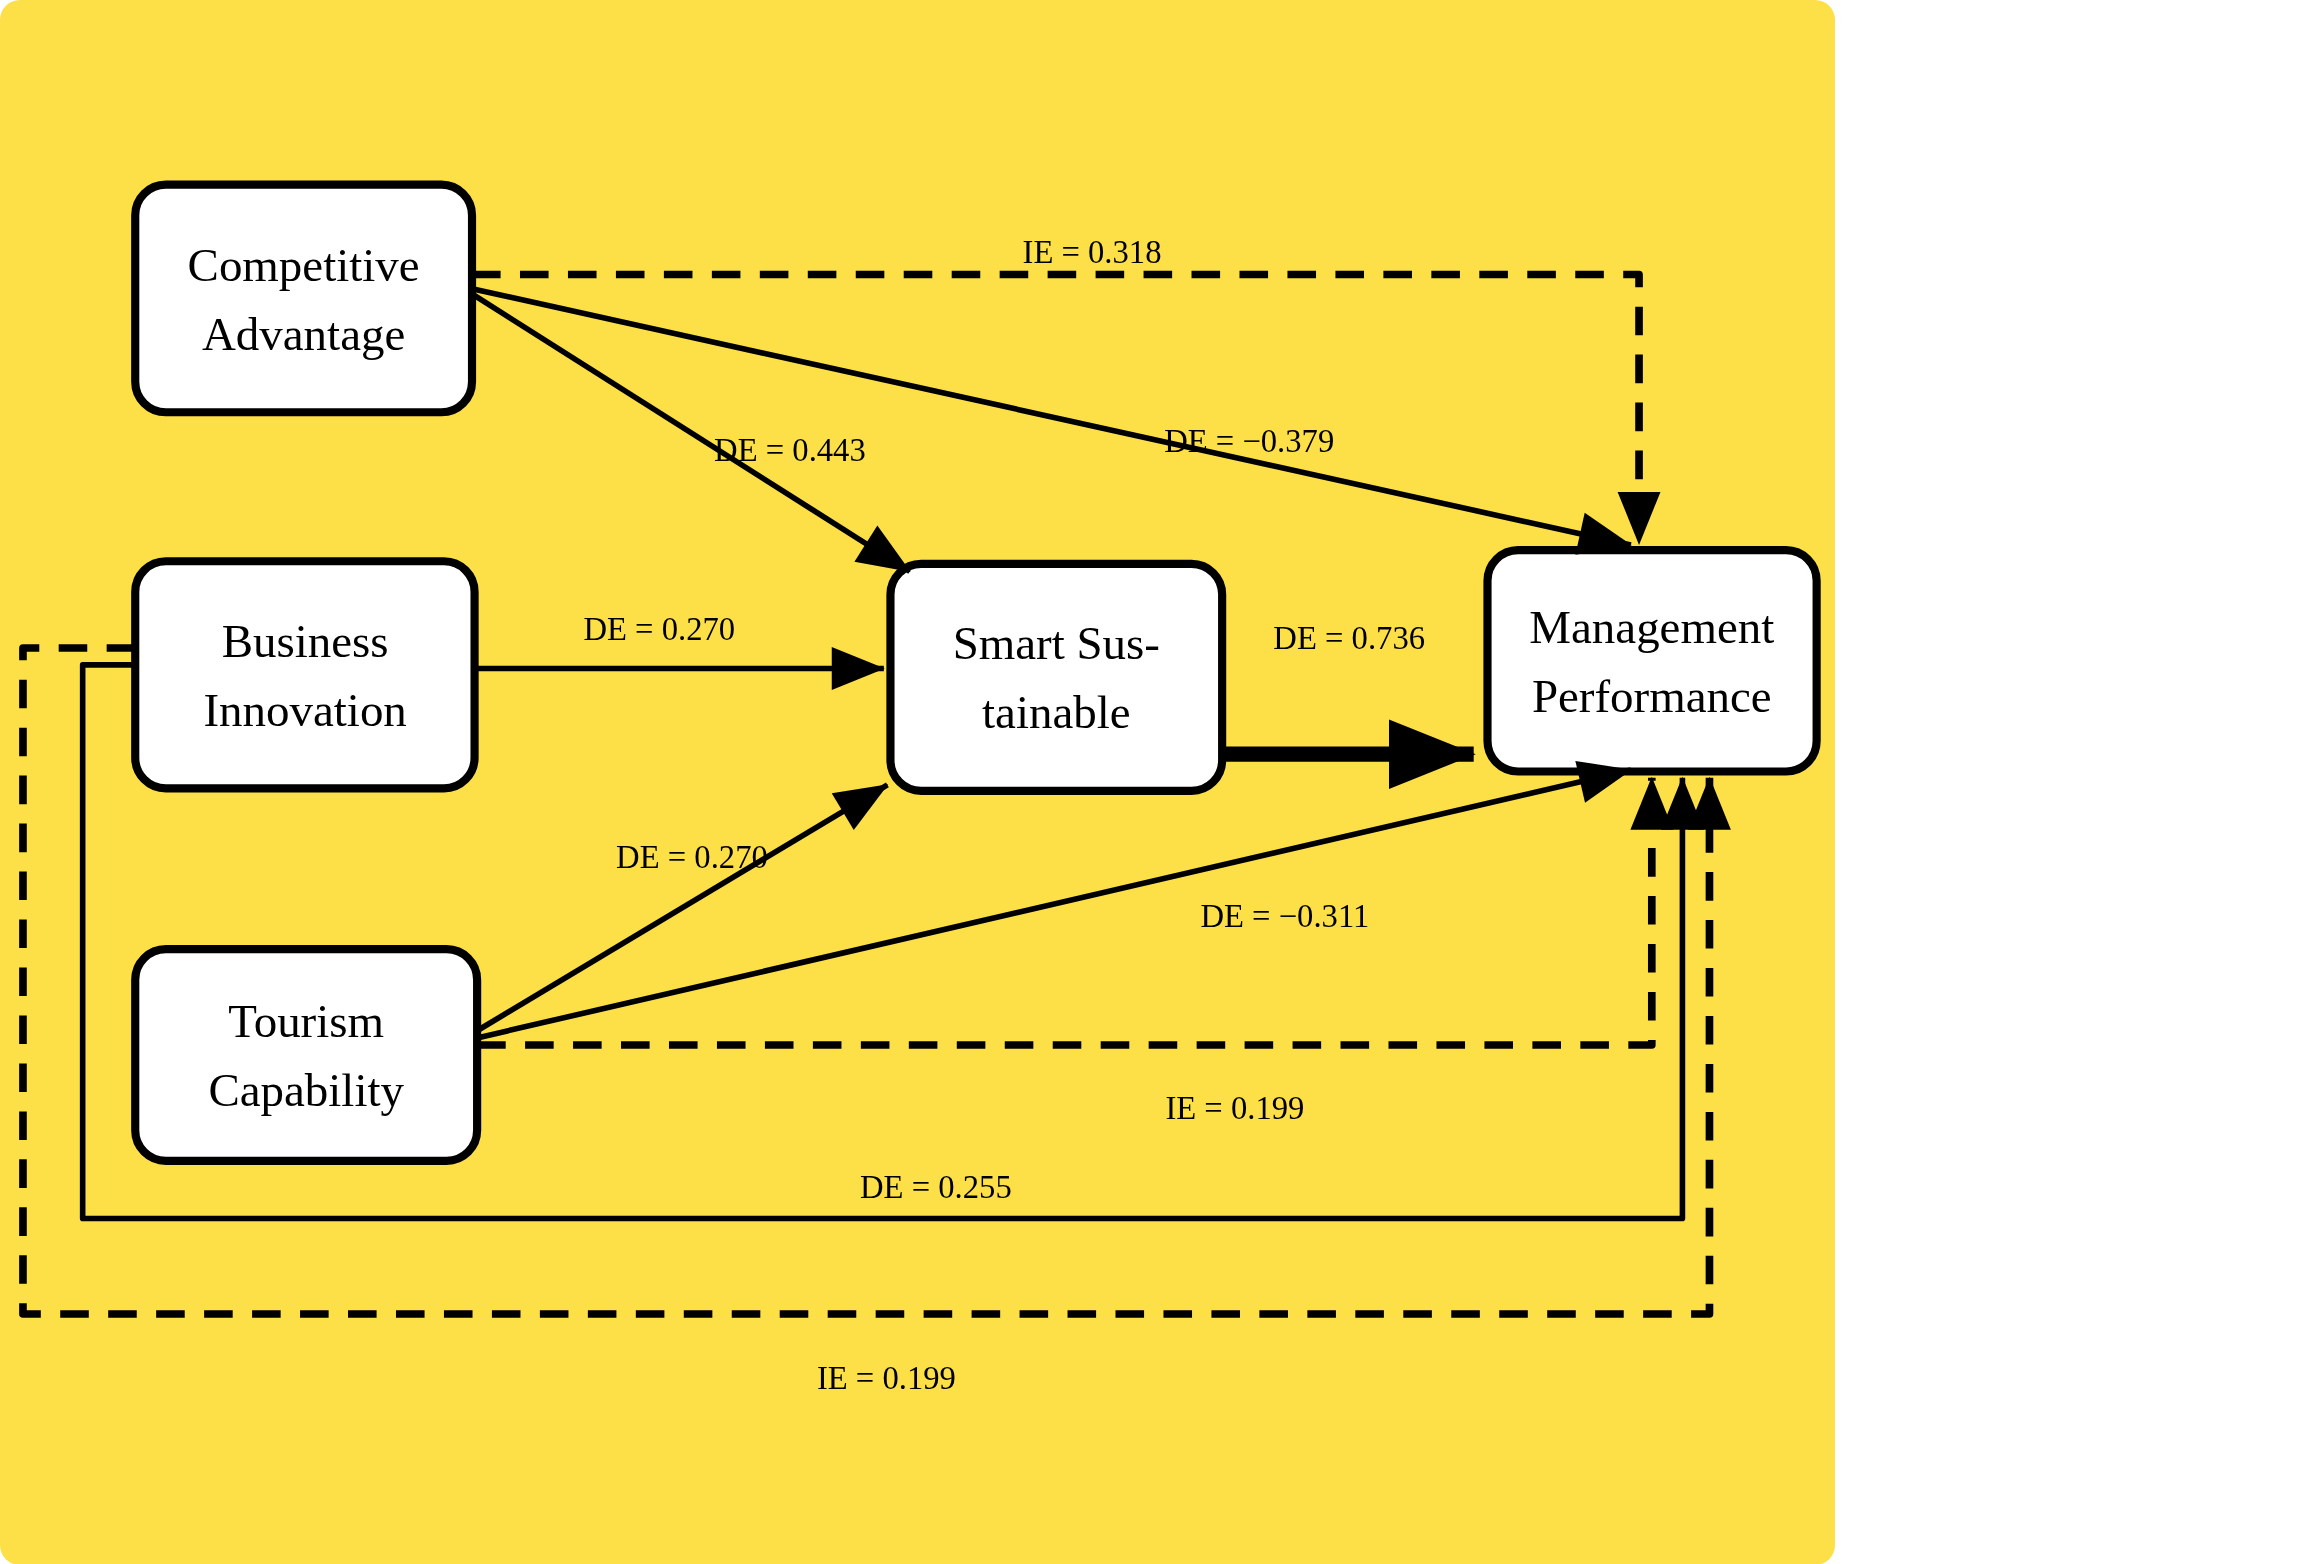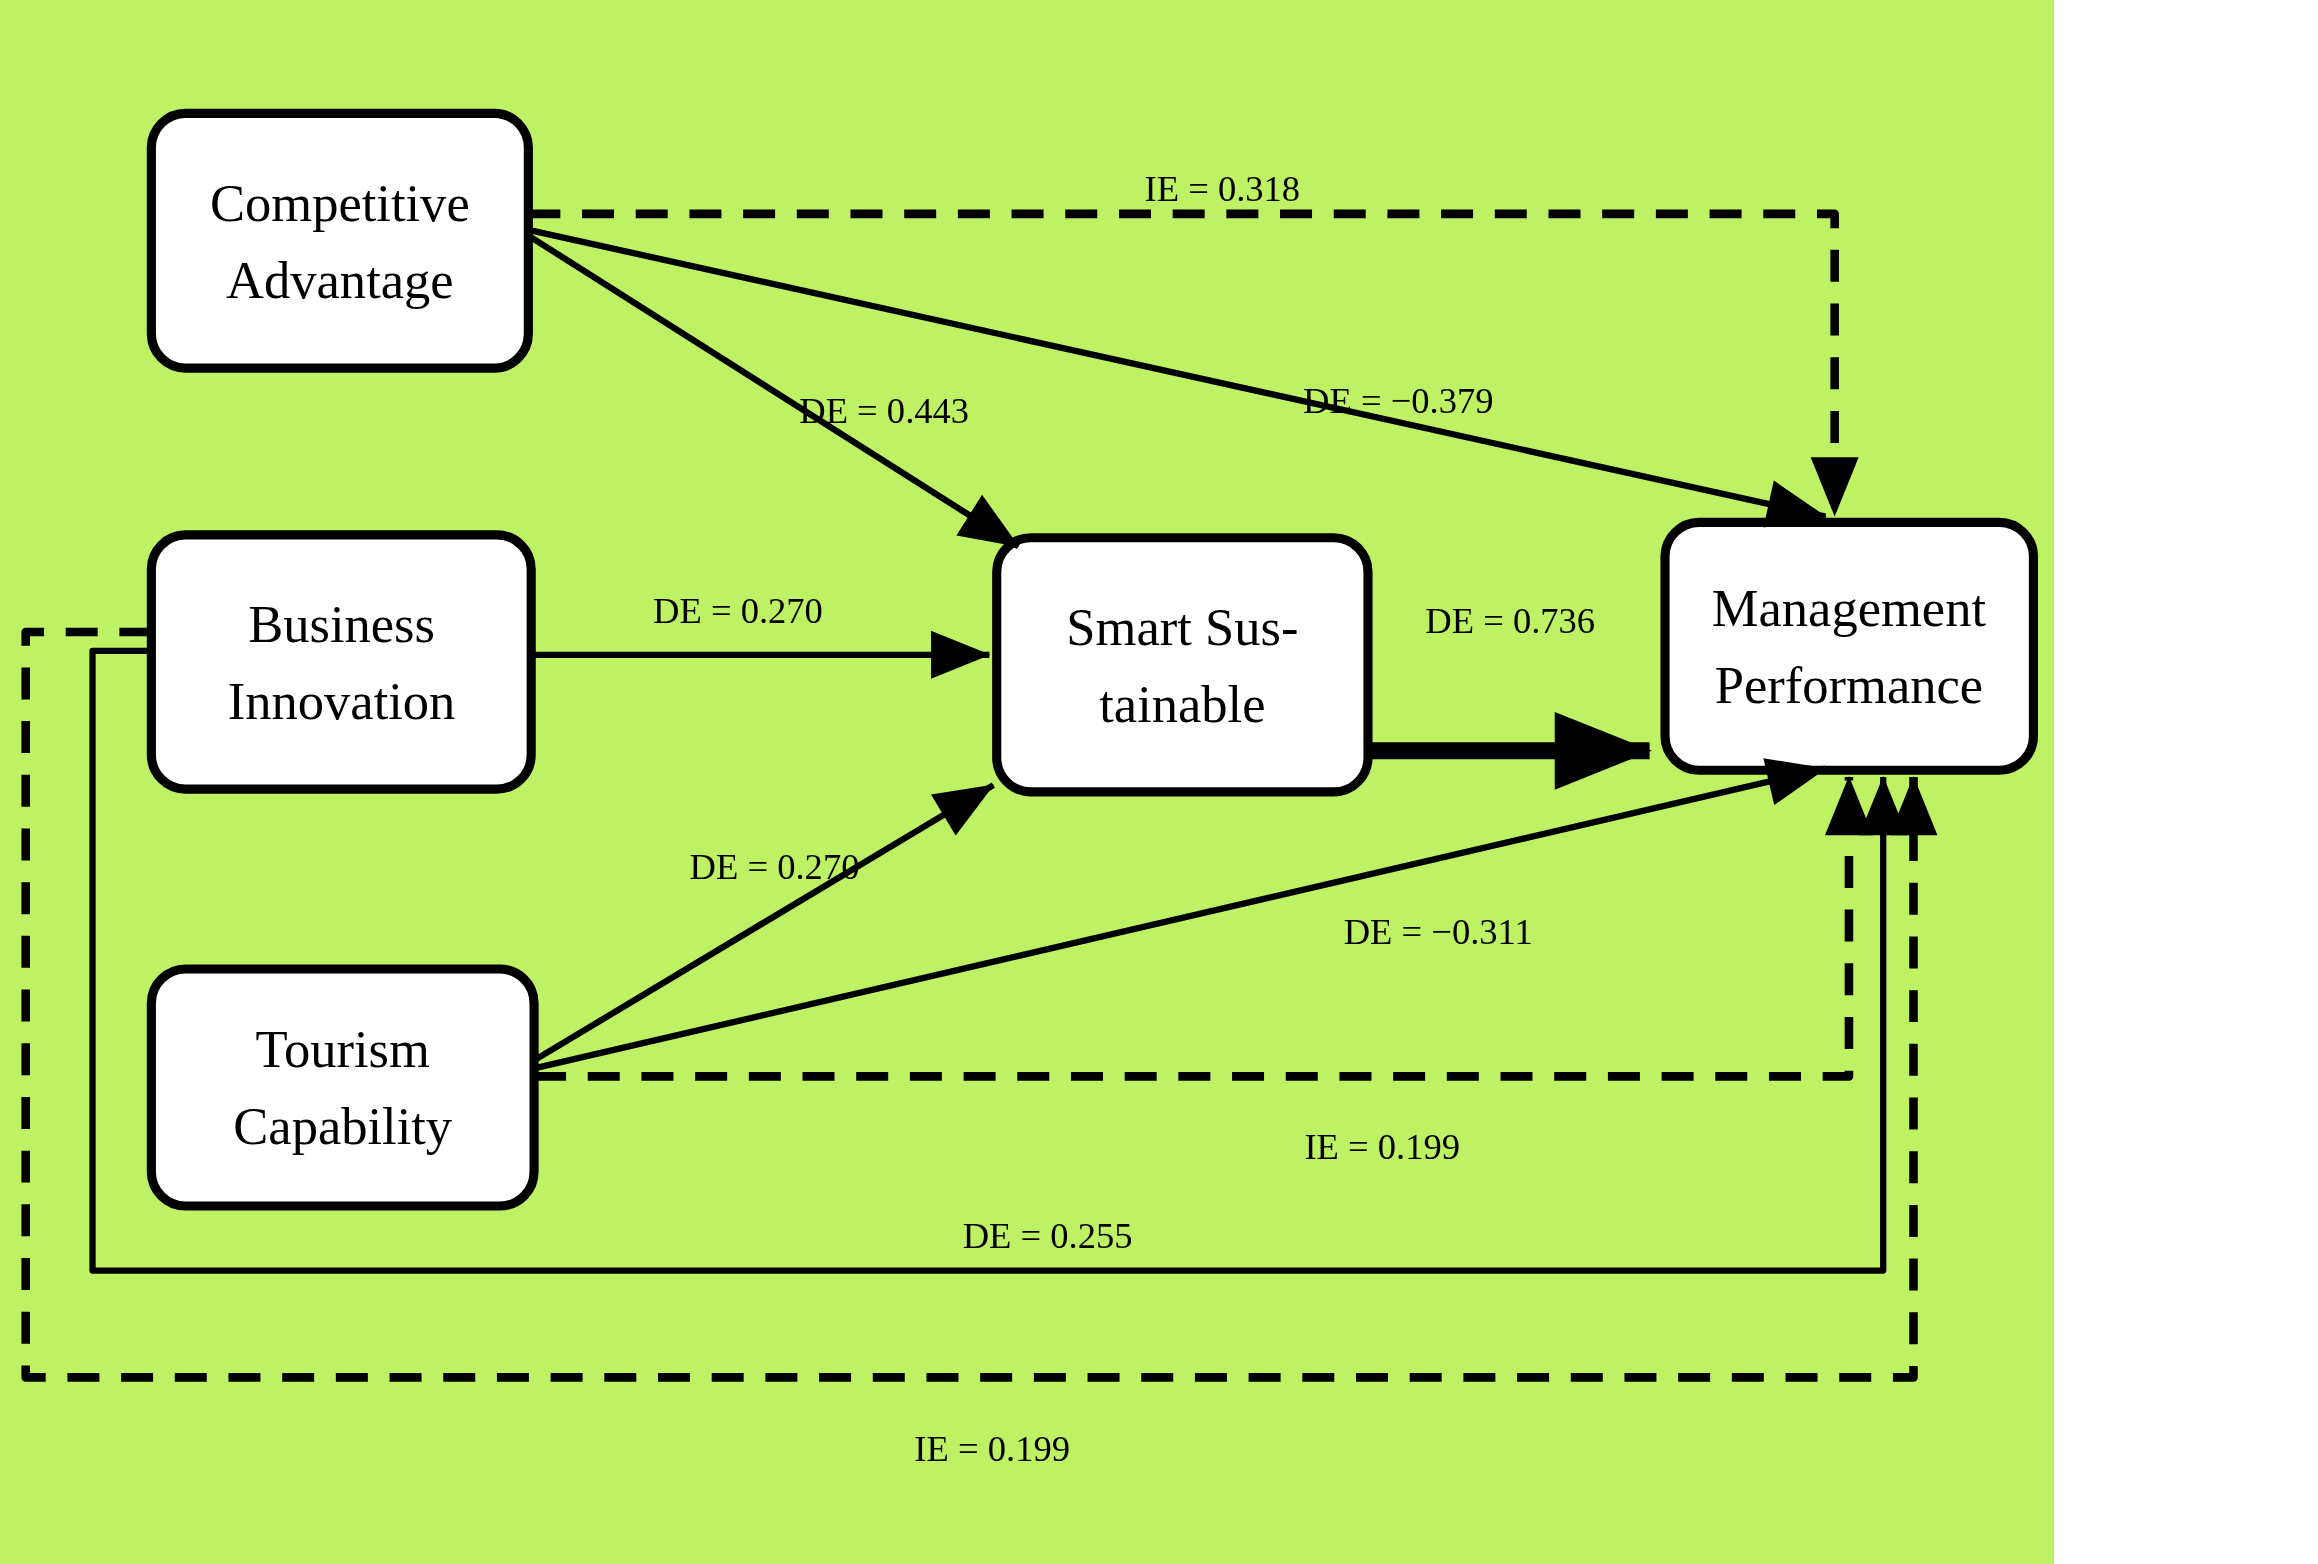--- a/index.html
+++ b/index.html
@@ -2,23 +2,24 @@
 <html style="font-size:10.3px"><head>
 <meta charset="utf-8">
 <style>
   html, body {
     margin: 0;
     padding: 0;
     background: #ffffff;
   }
   .stage {
     position: relative;
-    width: 2054px;
+    width: 1835px;
     height: 1565px;
-    background: #bef264;
+    background: #fde047;
+    border-radius: 20px;
   }
   svg { display: block; width: 100%; height: 100%; }
   text {
     font-family: "Liberation Serif", "DejaVu Serif", serif;
     fill: #000000;
   }
   .node-label { font-size: 92px; text-anchor: middle; }
   .edge-label { font-size: 64px; text-anchor: middle; }
   .box { fill: #ffffff; stroke: #000000; stroke-width: 16; }
   .edge { fill: none; stroke: #000000; stroke-width: 11; stroke-linejoin: round; }

